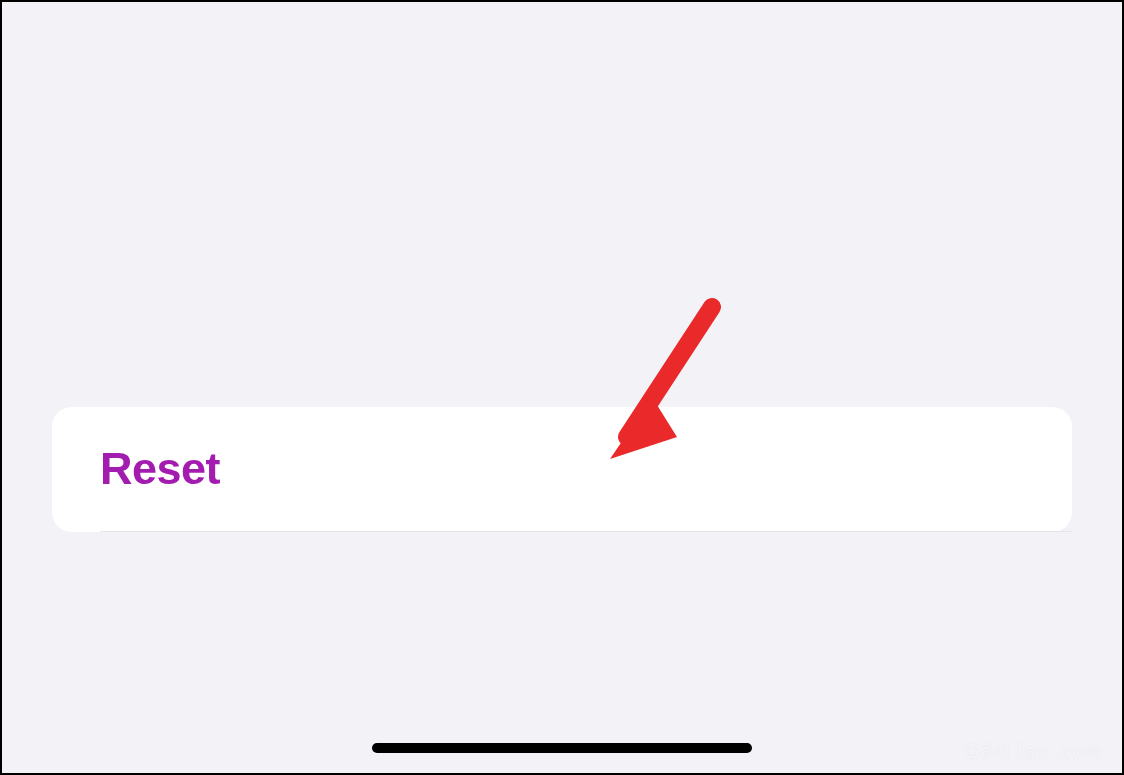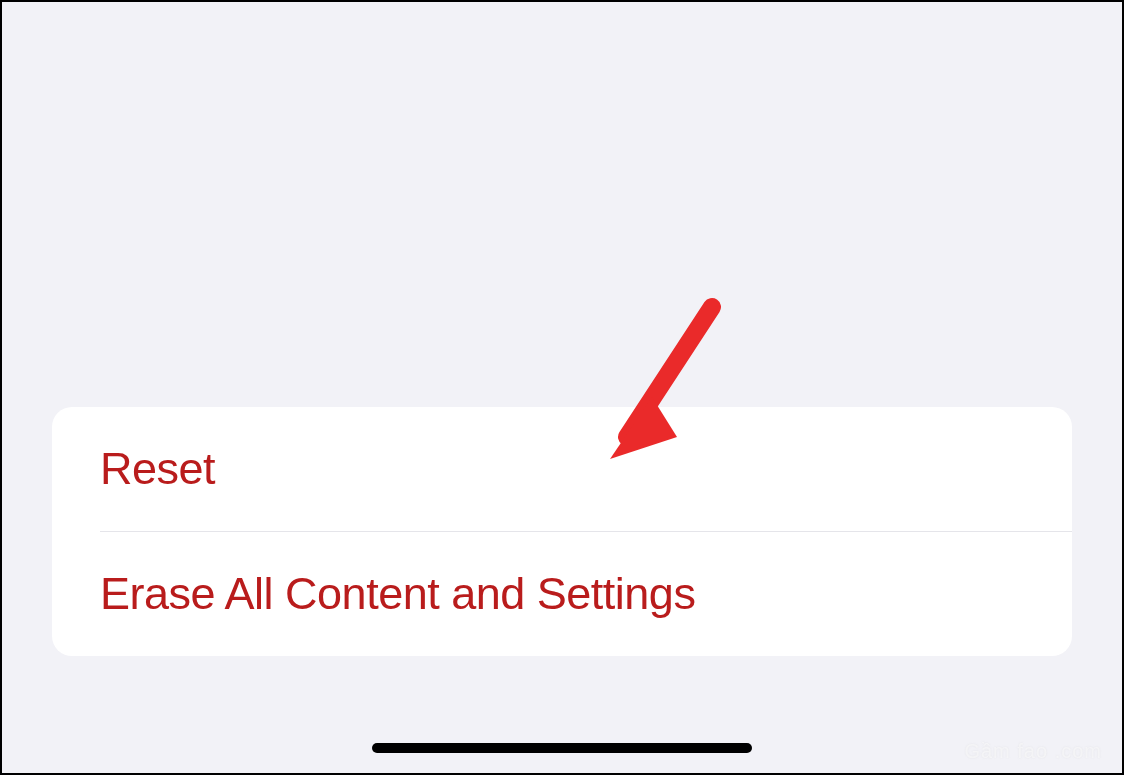--- a/index.html
+++ b/index.html
@@ -20,22 +20,22 @@
       position: absolute;
       left: 50px;
       right: 50px;
       top: 405px;
       background: #ffffff;
       border-radius: 20px;
     }
     .settings-row {
       padding: 36px 48px;
       font-size: 45px;
-      color: #b91c1c;
-      font-weight: 400;
+      color: #a21caf;
+      font-weight: 700;
       letter-spacing: -0.5px;
       cursor: pointer;
     }
     .separator {
       height: 1px;
       background: #e5e5ea;
       margin-left: 48px;
     }
     .home-indicator {
       position: absolute;
@@ -66,23 +66,20 @@
     }
   </style>
 </head>
 <body>
 
 <div class="settings-group">
   <div class="settings-row">
     <span>Reset</span>
   </div>
   <div class="separator"></div>
-  <div class="settings-row">
-    <span>Erase All Content and Settings</span>
-  </div>
 </div>
 
 <svg class="arrow-annotation" viewBox="0 0 160 180">
   <defs>
     <marker id="arrowhead" markerWidth="12" markerHeight="12" refX="6" refY="6" orient="auto">
       <path d="M0,0 L12,6 L0,12 L3,6 Z" fill="#ea2a2a"></path>
     </marker>
   </defs>
   <path d="M130,10 L45,140" stroke="#ea2a2a" stroke-width="18" stroke-linecap="round"></path>
   <path d="M70,100 L28,162 L95,140 Z" fill="#ea2a2a"></path>

